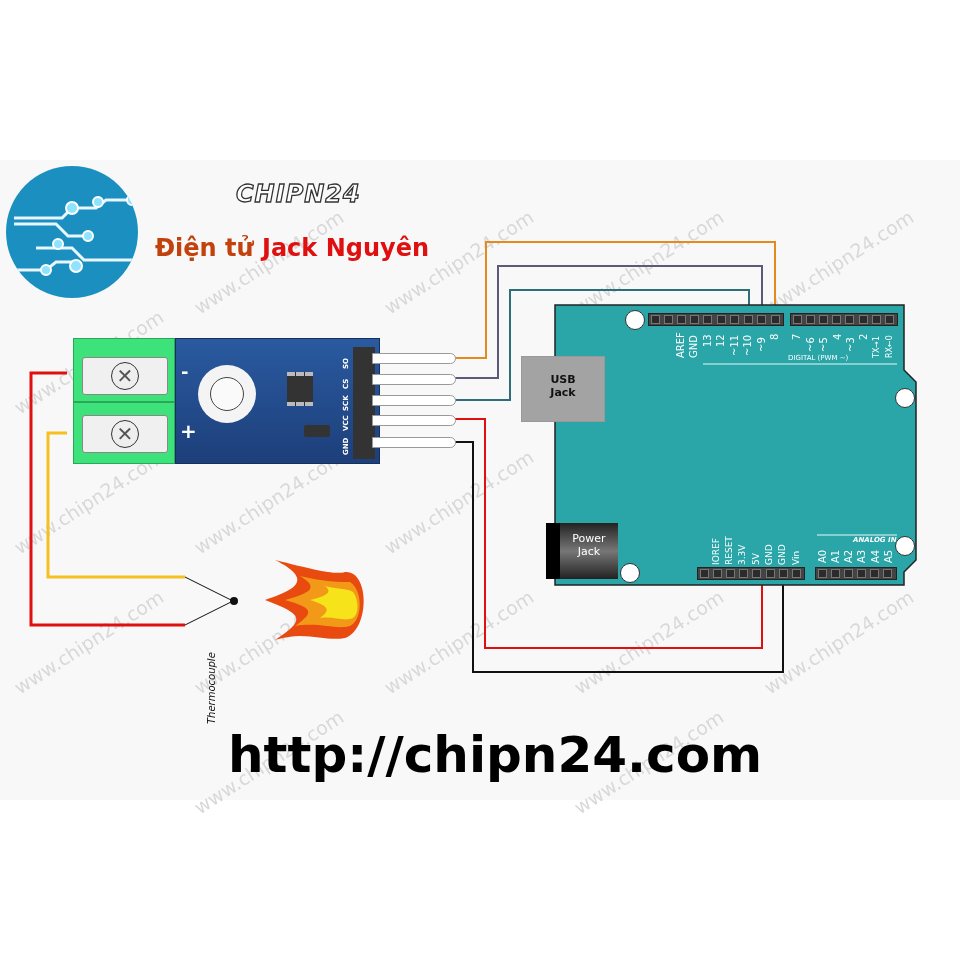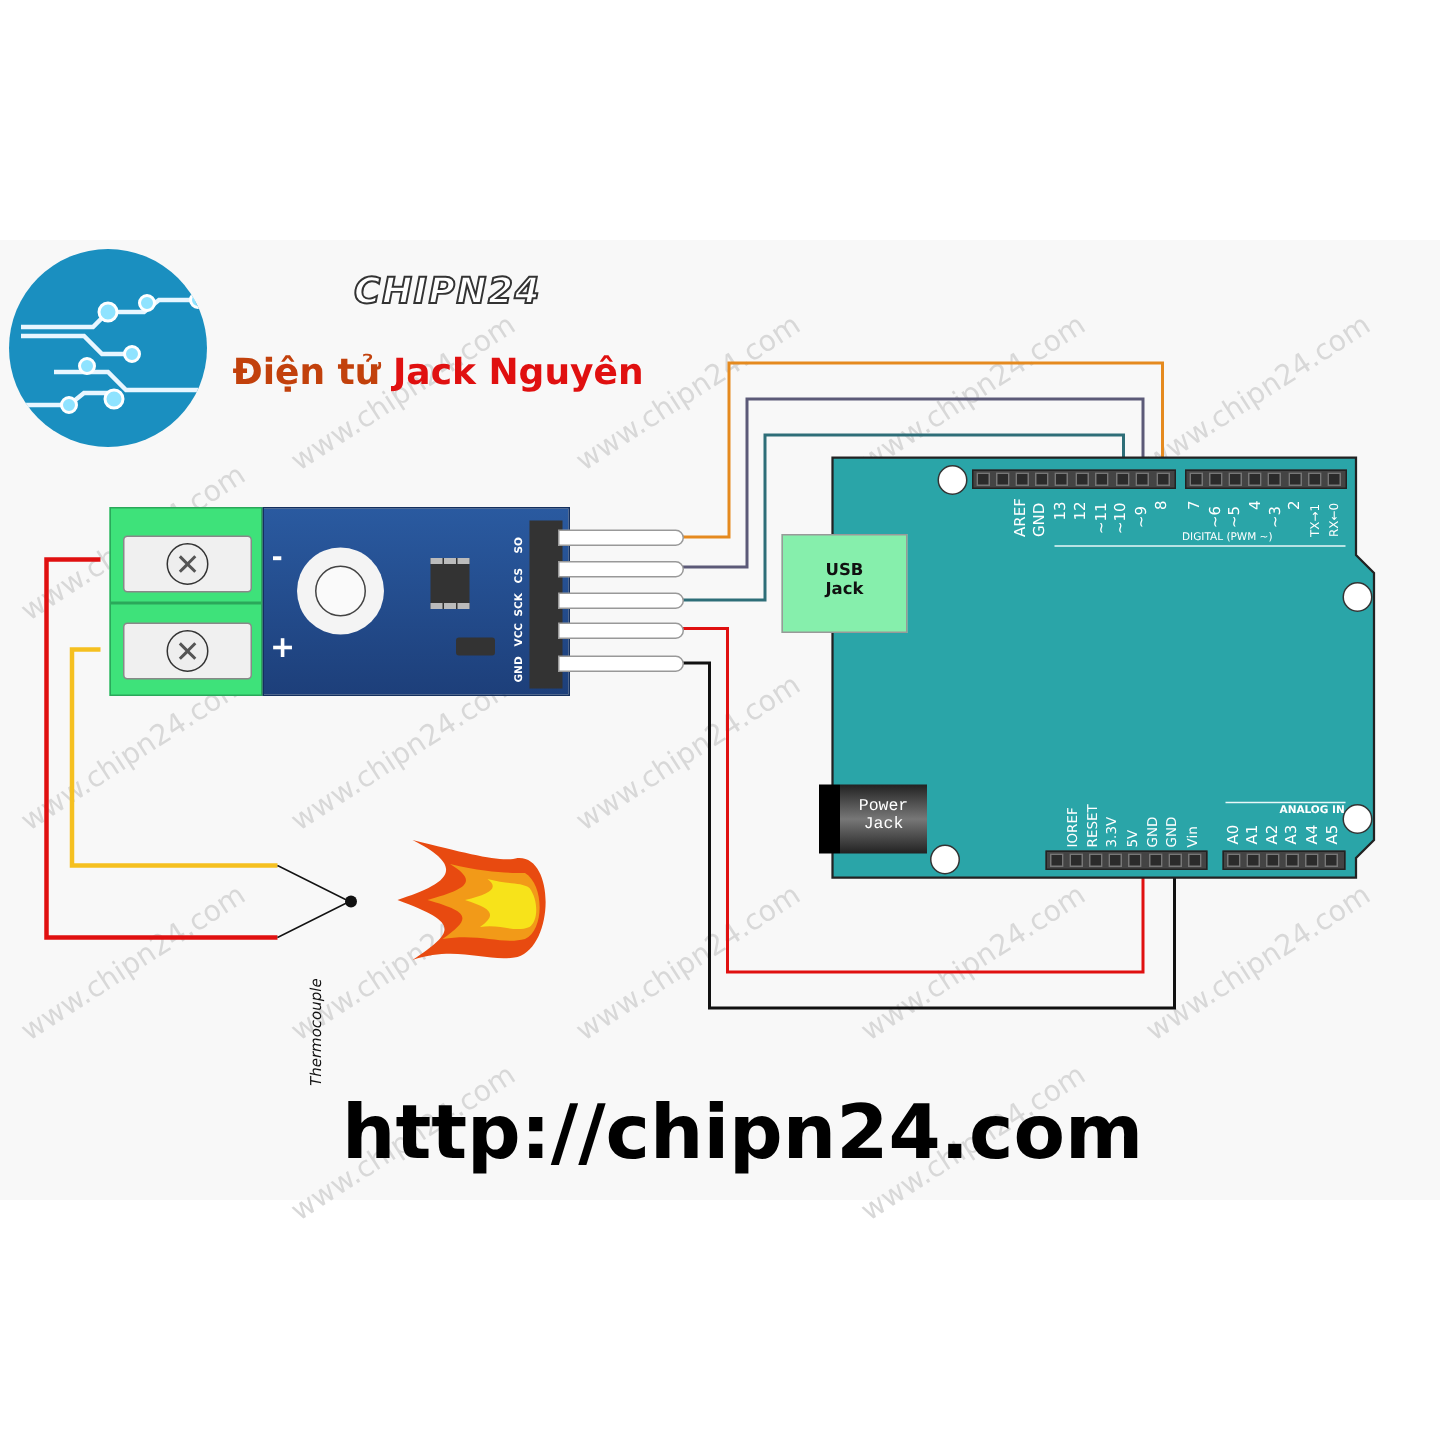--- a/index.html
+++ b/index.html
@@ -17,23 +17,23 @@
   .terminal { position:absolute; left:73px; top:338px; width:102px; height:126px; background:#3ee27a; border:1px solid #2aa85a; box-sizing:border-box; }
   .term-slot { position:absolute; left:8px; width:84px; height:36px; background:#f0f0f0; border:1px solid #888; border-radius:3px; }
   .screw { position:absolute; left:28px; top:4px; width:26px; height:26px; border-radius:50%; border:1.5px solid #333; background:#eee;
            font-size:20px; line-height:26px; text-align:center; color:#555; }
   .module { position:absolute; left:175px; top:338px; width:205px; height:126px; background:linear-gradient(#2a5aa0,#1d3f7a); border:1px solid #14305e; box-sizing:border-box; }
   .pin-label { position:absolute; color:#fff; font-size:7px; transform:rotate(-90deg); transform-origin:left top; white-space:nowrap; font-weight:bold; }
   .header-row { position:absolute; background:#444; border:1px solid #222; }
   .pcb-pin { position:absolute; width:9px; height:9px; background:#2b2b2b; border:1px solid #777; box-sizing:border-box; }
   .arduino-label { position:absolute; color:#ffffff; font-size:10px; transform:rotate(-90deg); transform-origin:left top; white-space:nowrap; }
   .url { position:absolute; left:228px; top:726px; font-family:"DejaVu Sans", sans-serif; font-weight:bold; font-size:50px; color:#000; letter-spacing:0px; }
-  .usb { position:absolute; left:521px; top:356px; width:84px; height:66px; background:#86efac; border:1px solid #999; box-sizing:border-box; }
+  .usb { position:absolute; left:521px; top:356px; width:84px; height:66px; background:#a3a3a3; border:1px solid #999; box-sizing:border-box; }
   .usb span { display:block; text-align:center; font-size:11px; font-weight:bold; color:#111; }
-  .pjack { position:absolute; left:546px; top:523px; width:72px; height:46px; background:linear-gradient(#222,#777 50%,#222); border-left:14px solid #000; box-sizing:border-box;font-family:Liberation Mono, monospace; }
+  .pjack { position:absolute; left:546px; top:523px; width:72px; height:56px; background:linear-gradient(#222,#777 50%,#222); border-left:14px solid #000; box-sizing:border-box; }
   .pjack span { display:block; text-align:center; font-size:11px; color:#fff; }
   .hole { position:absolute; width:18px; height:18px; border-radius:50%; background:#fff; border:1px solid #333; }
 </style>
 </head>
 <body>
 
 <div class="band"></div>
 
 <div>
   <span class="wm" style="left:10px;top:400px;">www.chipn24.com</span>
@@ -222,15 +222,15 @@
   <div class="pcb-pin" style="left:41px;top:1px;"></div>
   <div class="pcb-pin" style="left:54px;top:1px;"></div>
   <div class="pcb-pin" style="left:67px;top:1px;"></div>
 </div>
 <span class="arduino-label" style="left:817px;top:563px;">A0</span>
 <span class="arduino-label" style="left:830px;top:563px;">A1</span>
 <span class="arduino-label" style="left:843px;top:563px;">A2</span>
 <span class="arduino-label" style="left:856px;top:563px;">A3</span>
 <span class="arduino-label" style="left:870px;top:563px;">A4</span>
 <span class="arduino-label" style="left:883px;top:563px;">A5</span>
-<span style="position:absolute;left:853px;top:536px;font-size:7px;color:#fff;white-space:nowrap;font-weight:bold;">ANALOG IN</span>
+<span style="position:absolute;left:853px;top:536px;font-size:7px;color:#fff;white-space:nowrap;font-weight:bold;font-style:italic;">ANALOG IN</span>
 
 <div class="url">http://chipn24.com</div>
 
 </body></html>

